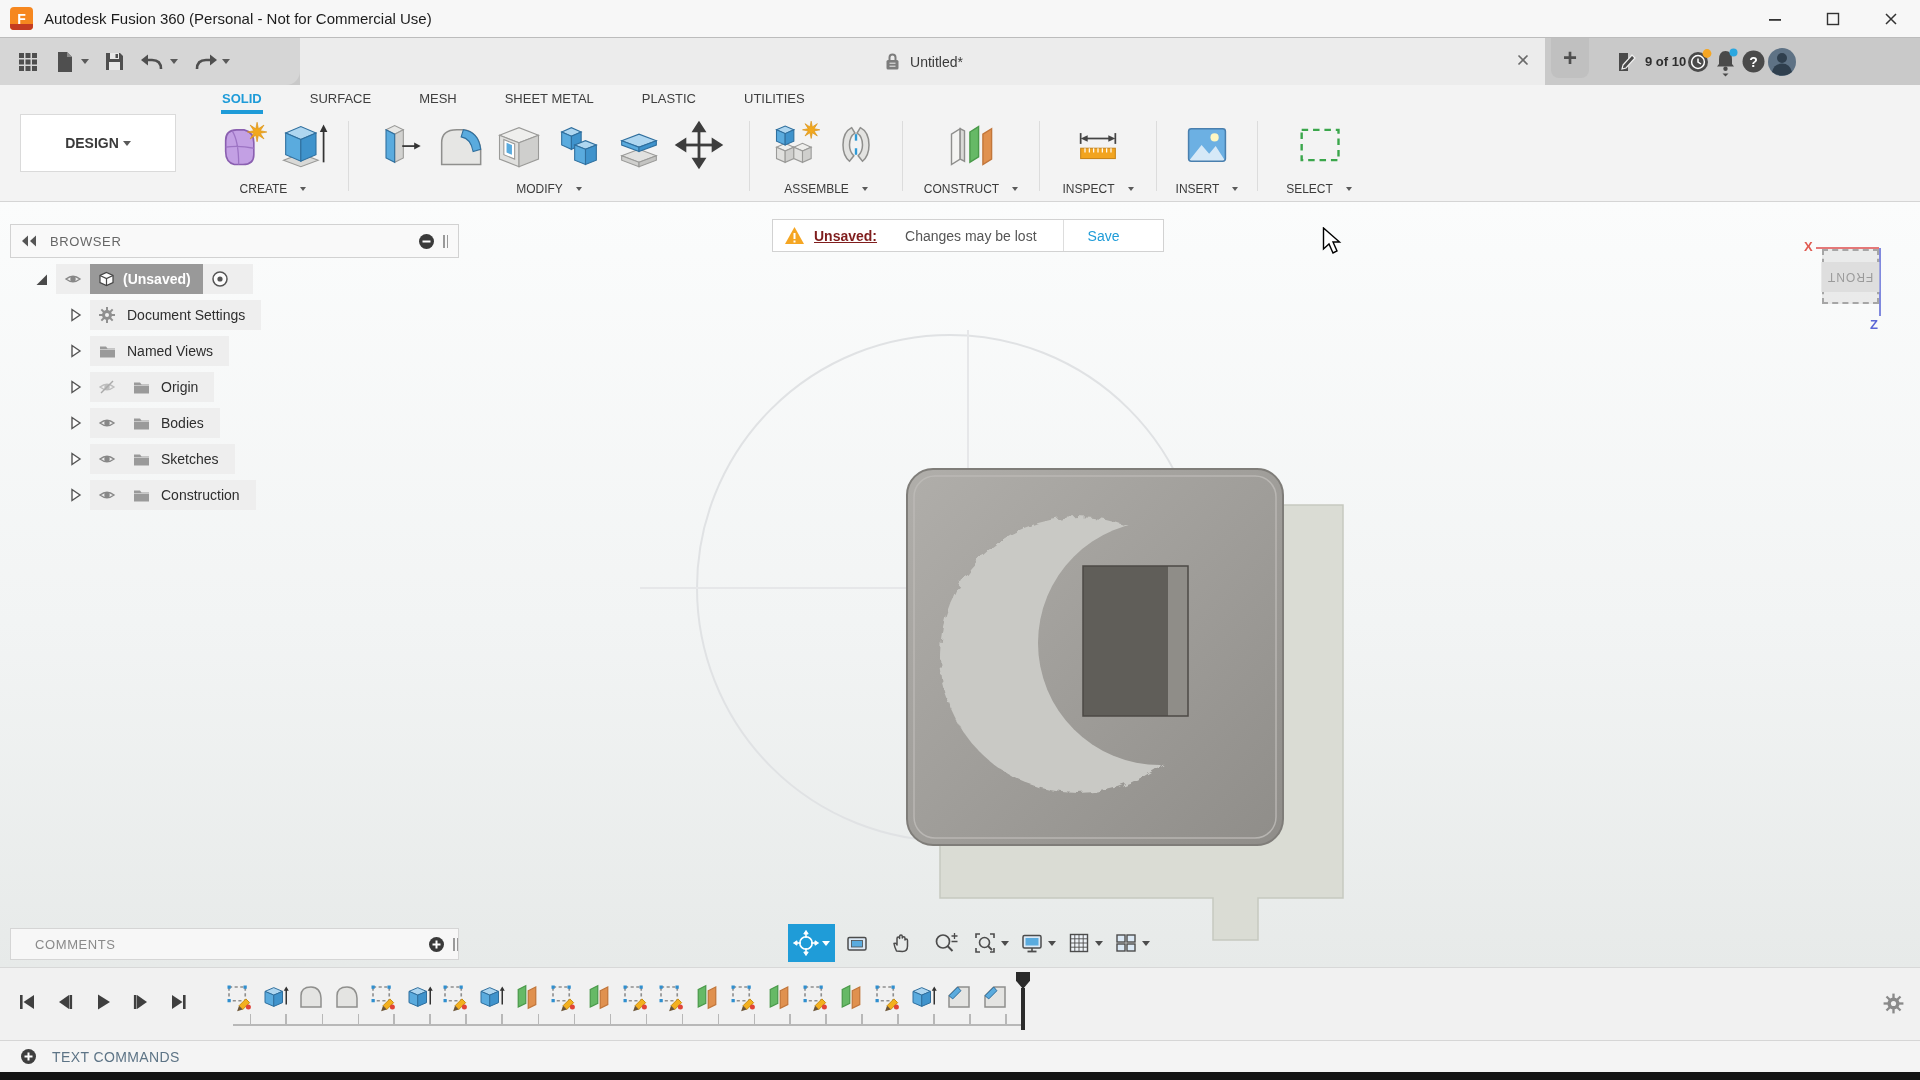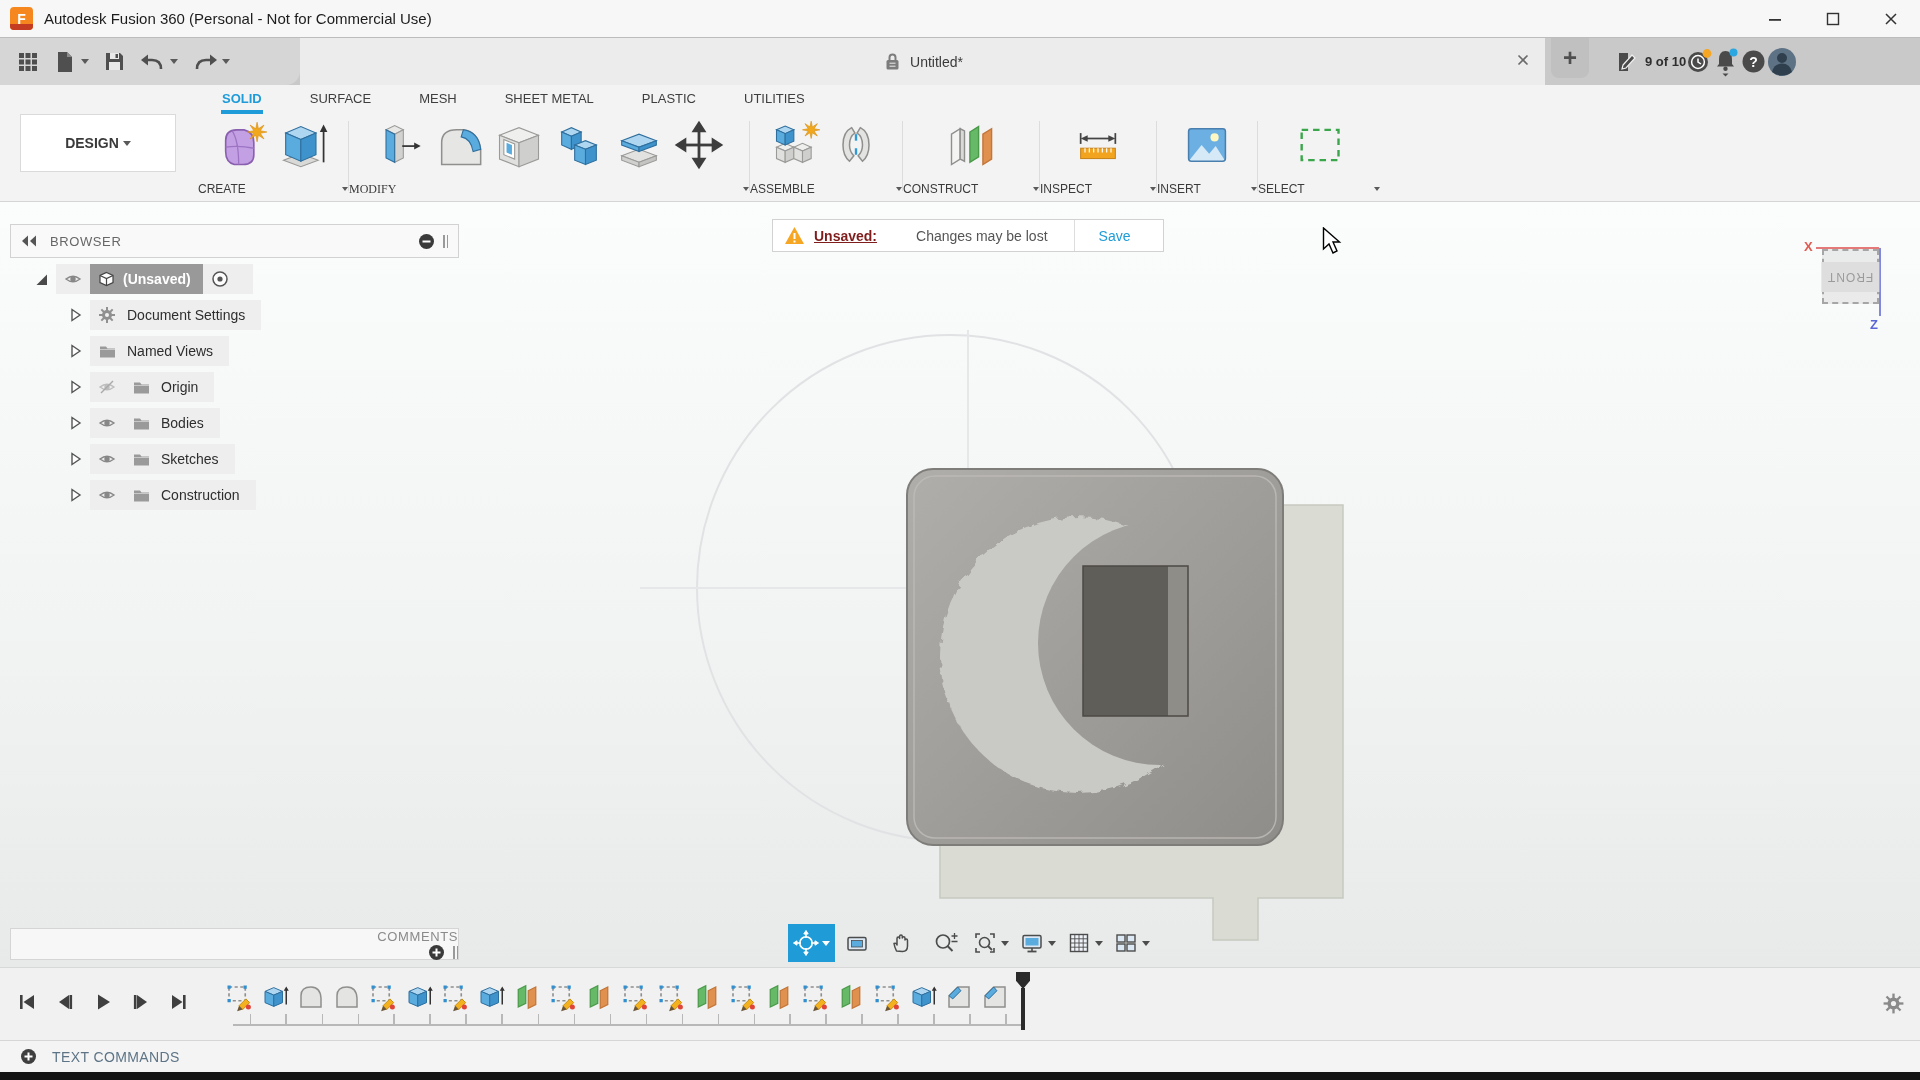--- a/index.html
+++ b/index.html
@@ -29,38 +29,38 @@
 
 .ribbon { height:117px; background:#f3f3f3; border-bottom:1px solid #d5d5d5; position:relative; }
 .design-btn { position:absolute; left:20px; top:29px; width:156px; height:58px; background:#fff; border:1px solid #dadada; border-radius:0; display:flex; align-items:center; justify-content:center; font-size:14px; font-weight:bold; color:#3a3a3a; }
 .ribbon-tabs { position:absolute; left:198px; top:0; height:28px; display:flex; }
 .rtab { padding:0 23px; display:flex; align-items:flex-start; }
 .rtab-label { font-size:13px; color:#3e3e3e; padding:6px 1px 4px; border-bottom:4px solid transparent; }
 .rtab.active .rtab-label { color:#1e9bd8; font-weight:bold; border-bottom-color:#1e9bd8; }
 .groups { position:absolute; left:198px; top:28px; bottom:0; display:flex; }
 .rgroup { display:flex; flex-direction:column; }
 .rgroup .icons { flex:1; display:flex; align-items:center; justify-content:center; gap:2px; }
-.rgroup .glabel { height:24px; font-size:12px; color:#3a3a3a; display:flex; align-items:center; justify-content:space-between; gap:13px; }
+.rgroup .glabel { height:24px; font-size:12px; color:#3a3a3a; display:flex; align-items:center; justify-content:center; gap:13px; }
 .glabel .caret { border-top-width:4px; border-left-width:3.5px; border-right-width:3.5px; margin-left:0; }
 .gdivider { width:1px; background:#dcdcdc; margin:8px 0 10px; }
 .rbtn { width:58px; height:62px; display:flex; align-items:center; justify-content:center; }
 .rbtn svg { width:52px; height:52px; }
-.w-create { width:150px; } .w-modify { width:400px;font-family:Liberation Serif, serif; } .w-assemble { width:152px; }
+.w-create { width:150px; } .w-modify { width:400px; } .w-assemble { width:152px; }
 .w-construct { width:136px; } .w-inspect { width:116px; } .w-insert { width:100px; } .w-select { width:122px; }
 .cursor-overlay { position:absolute; left:1322px; top:142px; z-index:50; }
 
 
 .canvas { position:relative; height:765px; background:linear-gradient(180deg,#fbfcfc 0%,#f2f4f4 55%,#e7eae9 100%); overflow:hidden; }
 svg.model { position:absolute; inset:0; }
 
 
 .warnbar { position:absolute; left:772px; top:17px; width:392px; height:33px; background:#fff; border:1px solid #d2d2d2; display:flex; align-items:center; font-size:14px; }
 .warn-ico { margin:0 9px 0 11px; display:flex; }
 .warn-status { font-weight:bold; color:#7f1d1d;text-decoration:underline; }
-.warn-msg { color:#555; margin-left:39px; }
+.warn-msg { color:#555; margin-left:28px; }
 .warn-div { width:1px; height:100%; background:#ddd; margin-left:26px; }
 .warn-save { color:#1f9cd8; padding:0 24px; }
 
 
 .browser-panel { position:absolute; left:10px; top:22px; width:449px; }
 .panel-header { height:34px; background:#f9f9f9; border:1px solid #d2d2d2; display:flex; align-items:center; padding:0 10px; }
 .panel-title { font-size:13px; color:#666; letter-spacing:.6px; margin-left:12px; }
 .ph-right { margin-left:auto; display:flex; align-items:center; gap:8px; }
 .handle-bars { display:flex; gap:2px; }
 .handle-bars i { width:1.5px; height:13px; background:#9a9a9a; }
@@ -75,21 +75,21 @@
 .rootsel { background:#999; height:30px; display:flex; align-items:center; gap:8px; padding:0 12px 0 8px; }
 .rootsel .blabel { color:#fff; font-weight:bold; margin-left:0; }
 .brow .eyeslot svg { display:none; }
 .brow.eye-visible .eye-on-svg { display:block; }
 .brow.eye-hidden .eye-off-svg { display:block; }
 .brow .gear-svg, .brow .folder-svg { display:none; }
 .brow.ic-gear .gear-svg { display:block; }
 .brow.ic-folder .folder-svg { display:block; }
 
 
-.comments { position:absolute; left:10px; top:726px; width:449px; height:32px; background:#f7f7f7; border:1px solid #d5d5d5; display:flex; align-items:flex-end; padding:0 0;flex-direction:column; }
+.comments { position:absolute; left:10px; top:726px; width:449px; height:32px; background:#f7f7f7; border:1px solid #d5d5d5; display:flex; align-items:center; padding:0 0; }
 .comments .panel-title { color:#8a8a8a; margin-left:24px; }
 
 
 .viewcube { position:absolute; left:1796px; top:36px; width:120px; height:100px; }
 .vc-x { position:absolute; left:8px; top:1px; color:#e05b52; font-weight:bold; font-size:13px; }
 .vc-z { position:absolute; left:74px; top:79px; color:#5b66d6; font-weight:bold; font-size:13px; }
 .vc-xline { position:absolute; left:20px; top:9px; width:63px; height:2px; background:rgba(224,96,96,.85); }
 .vc-zline { position:absolute; left:83px; top:10px; width:2px; height:68px; background:rgba(107,116,216,.85); }
 .vc-box { position:absolute; left:26px; top:11px; width:57px; height:55px; border:2px dashed #a6a6a6; background:rgba(214,214,214,.45); display:flex; align-items:center; justify-content:center; }
 .vc-face { transform:rotate(180deg); font-size:12px; letter-spacing:1px; color:#9b9b9b; background:#dedede; padding:8px 6px; }

